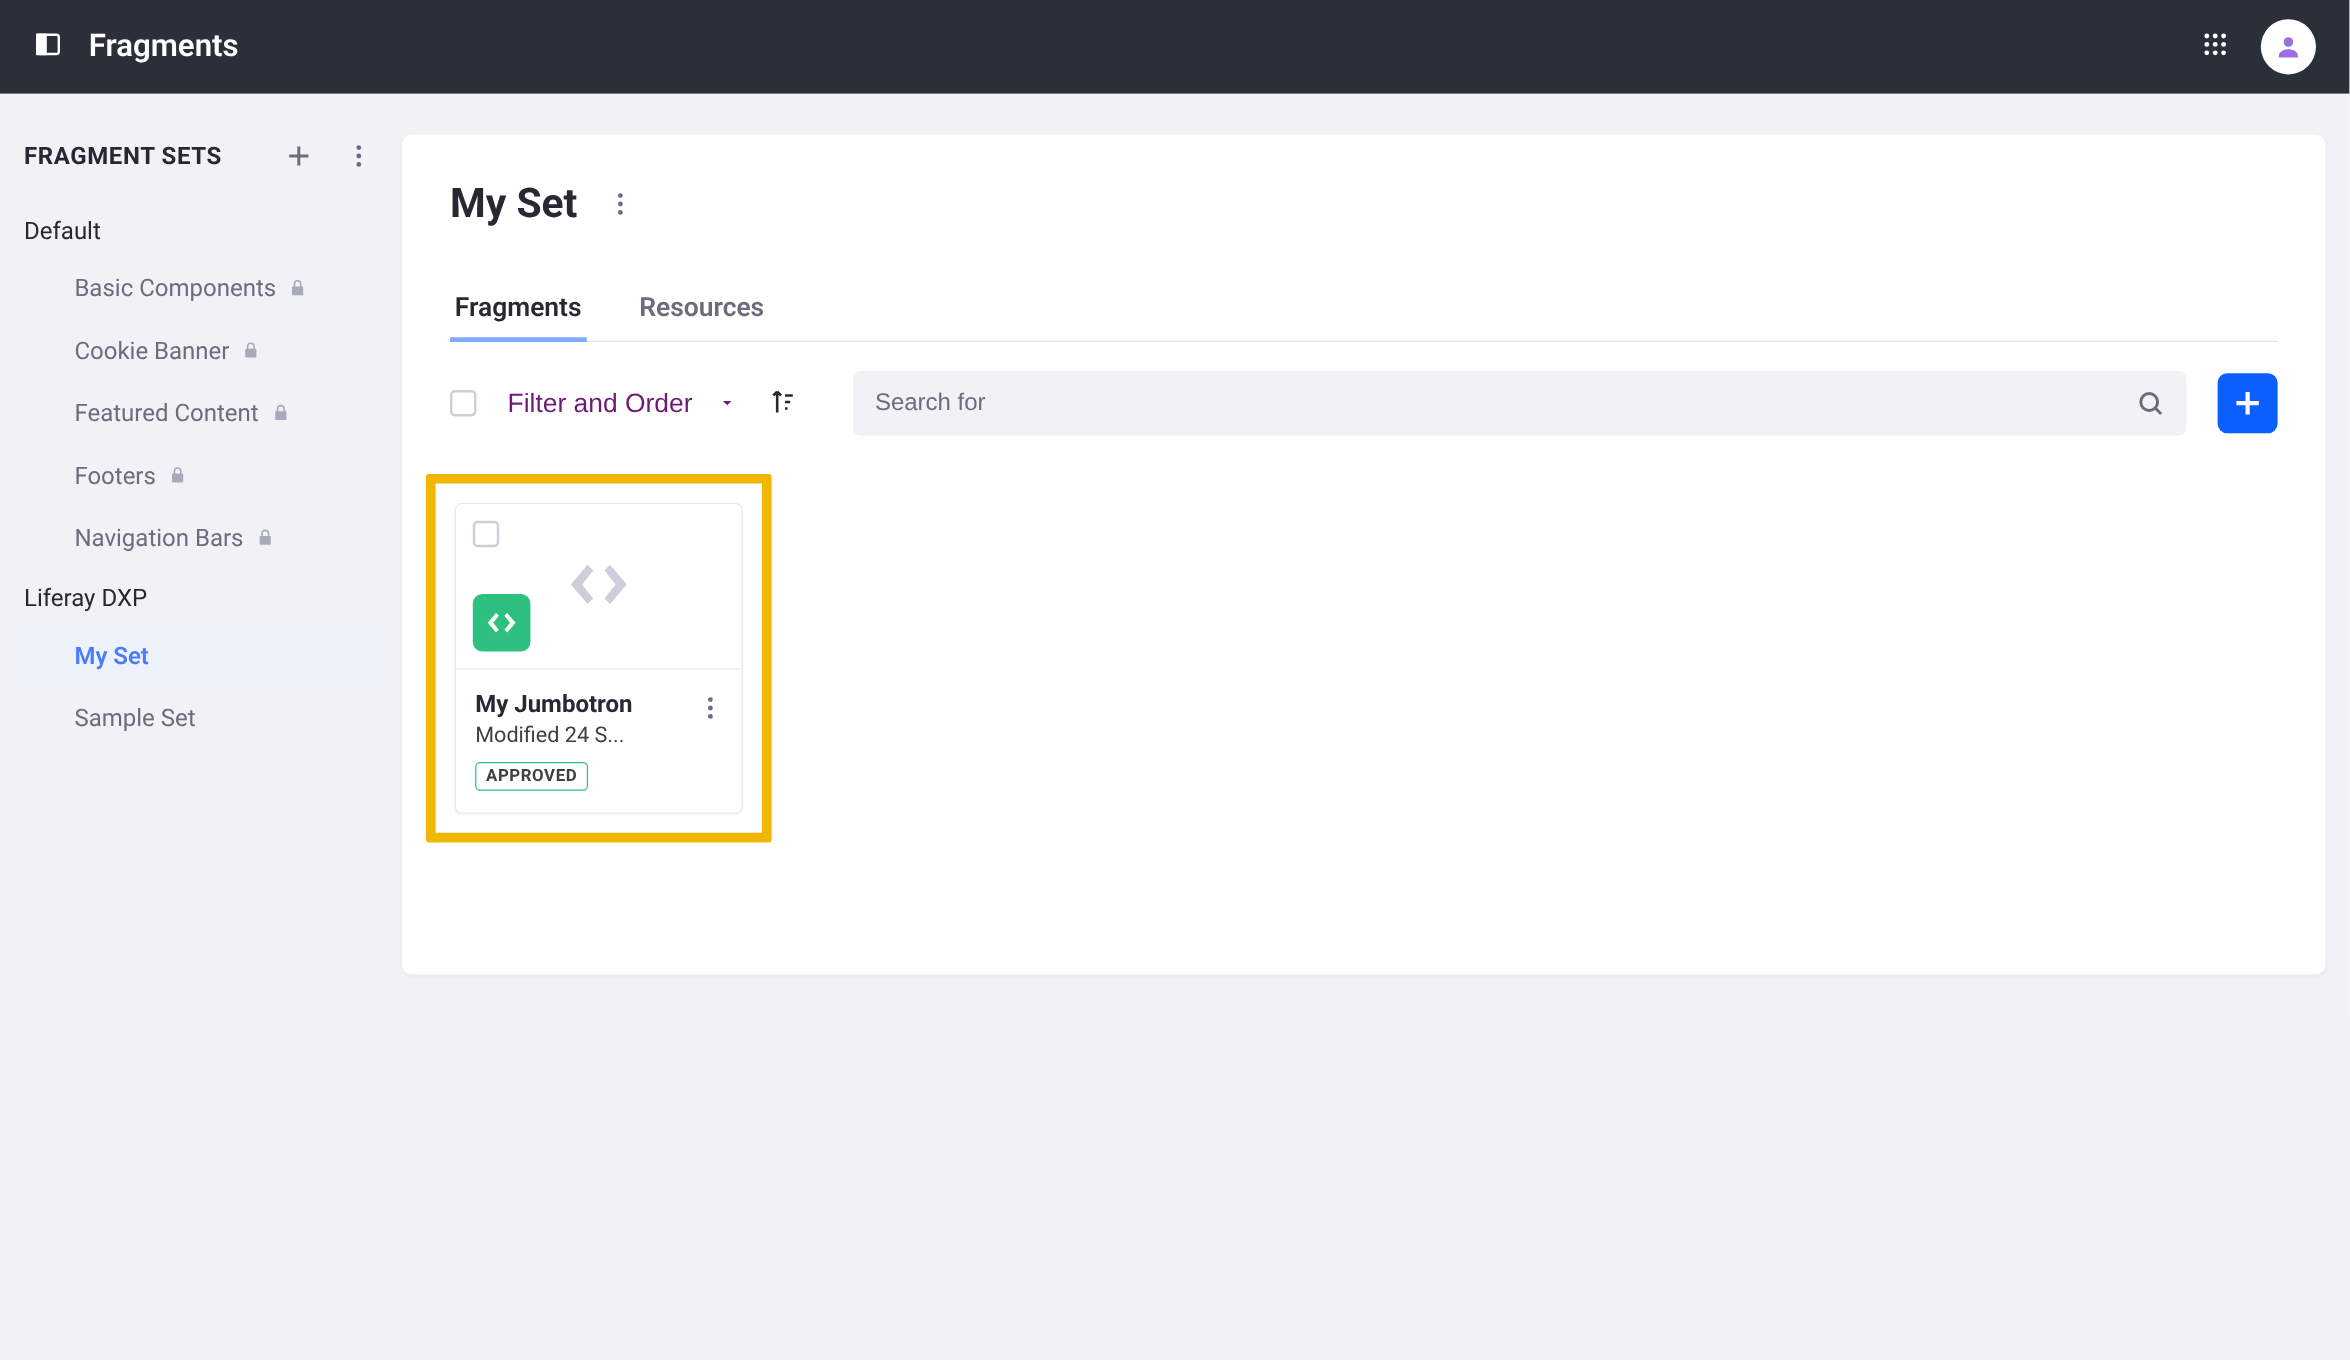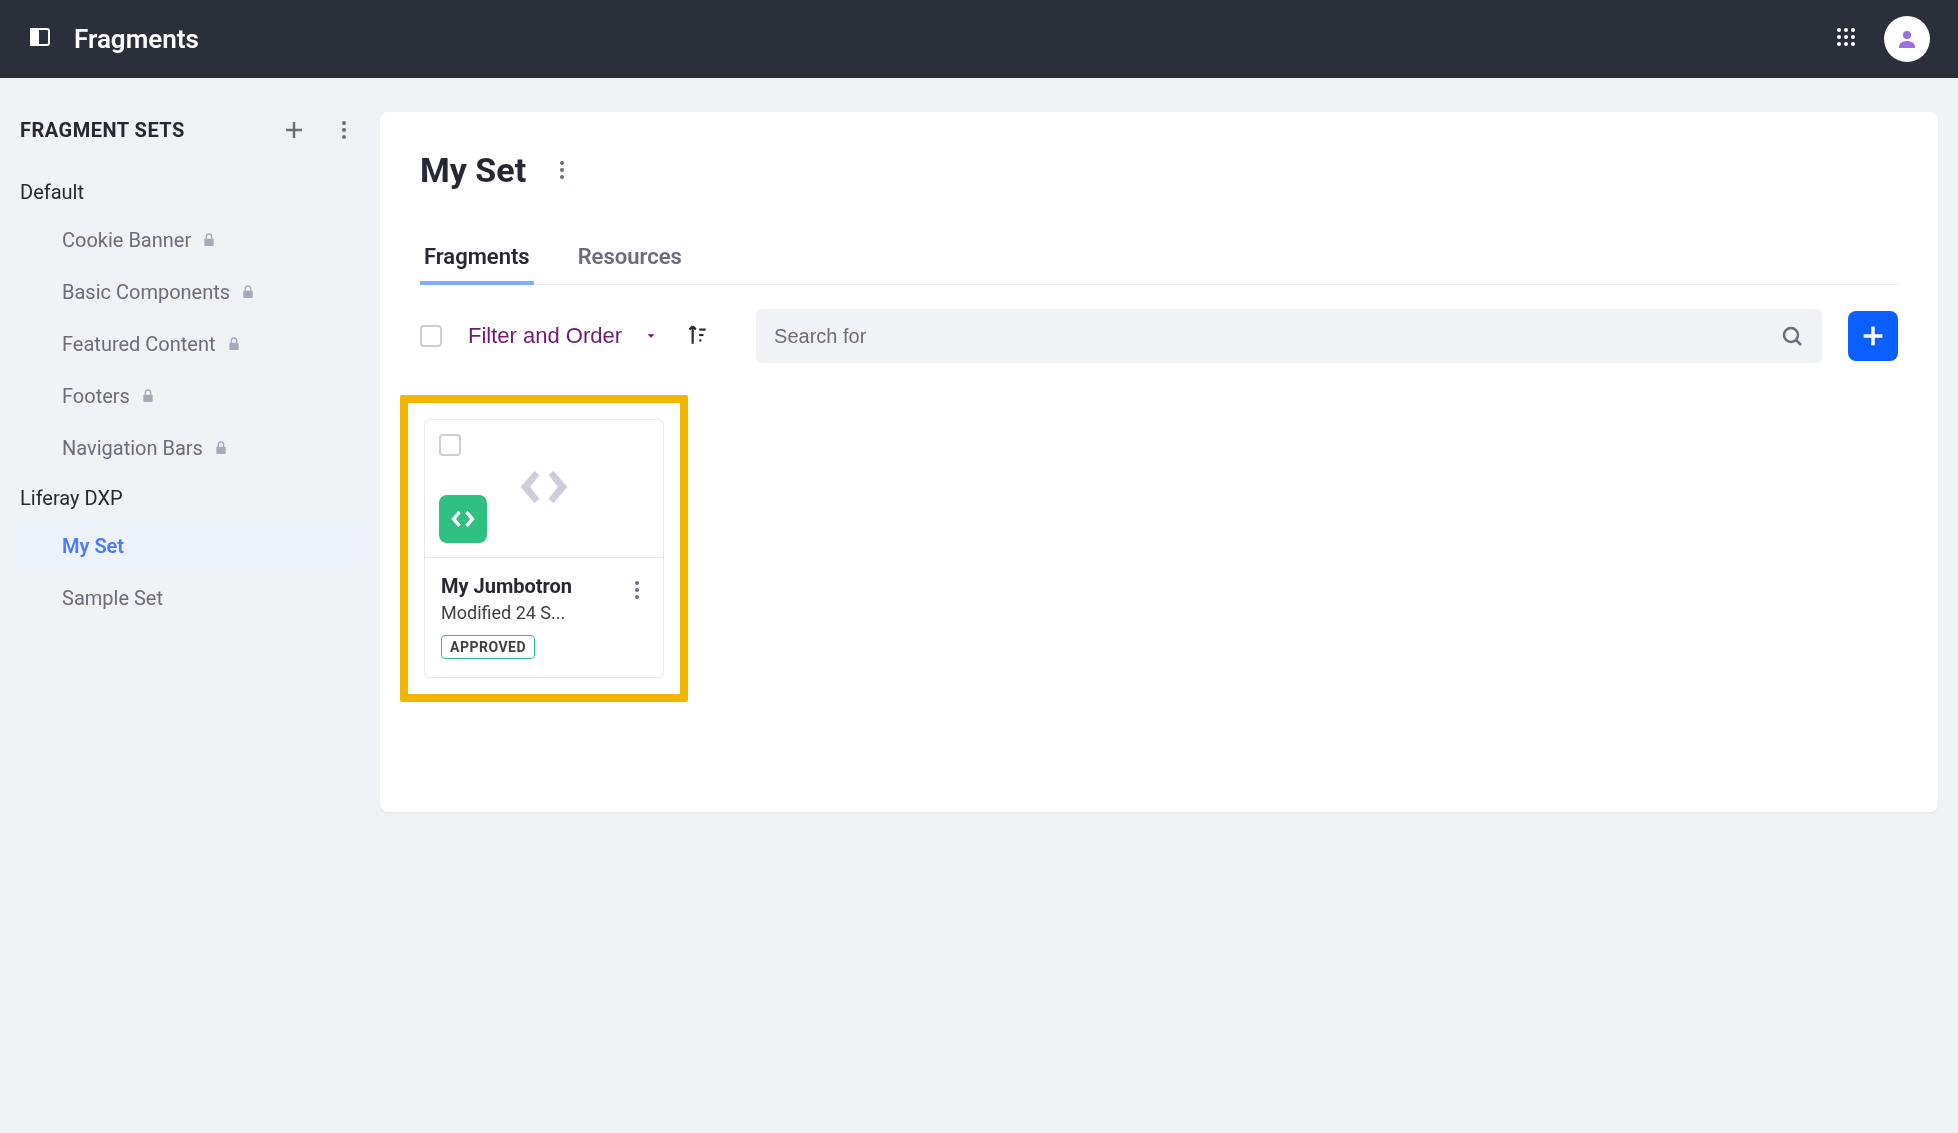--- a/index.html
+++ b/index.html
@@ -10,21 +10,21 @@
 .topbar-left { display: flex; align-items: center; gap: 22px; }
 .sidebar-toggle-icon { width: 24px; height: 24px; color: #fff; }
 .topbar-title { color: #fff; font-size: 26px; font-weight: 600; }
 .topbar-right { display: flex; align-items: center; gap: 26px; }
 .grid-icon { width: 24px; height: 24px; color: #fff; cursor: pointer; }
 .avatar { width: 46px; height: 46px; border-radius: 50%; background: #fff; display: flex; align-items: center; justify-content: center; cursor: pointer; }
 .avatar svg { width: 24px; height: 24px; color: #9a6fe0; }
 
 
 .layout { display: flex; }
-.sidebar { width: 380px; padding: 36px 14px 20px 14px; }
+.sidebar { width: 335px; padding: 36px 14px 20px 14px; }
 .sidebar-header { display: flex; align-items: center; justify-content: space-between; padding: 0 6px 22px 6px; }
 .sidebar-header-title { font-size: 20px; font-weight: 700; letter-spacing: 0.5px; color: #272833; }
 .sidebar-header-actions { display: flex; align-items: center; gap: 18px; }
 .icon-btn { background: none; border: none; cursor: pointer; color: #6b6c7e; padding: 4px; }
 .icon-btn svg { width: 24px; height: 24px; display: block; }
 
 .group-label { font-size: 20px; font-weight: 400; color: #272833; padding: 12px 6px 10px 6px; }
 .nav-list { list-style: none; }
 .nav-item { display: flex; align-items: center; gap: 10px; padding: 14px 10px 14px 48px; font-size: 20px; color: #6b6c7e; border-radius: 6px; cursor: pointer; }
 .nav-item.active { background: #eef2fa; color: #4b7cff; font-weight: 600; }
@@ -122,27 +122,27 @@
               <circle cx="12" cy="19" r="2"></circle>
             </svg>
         </button>
       </div>
     </div>
 
     <div>
       <div class="group-label">Default</div>
       <ul class="nav-list">
         <li class="nav-item">
+          <span>Basic Components</span>
+          <svg class="lock-icon" viewBox="0 0 24 24" fill="currentColor">
+              <path d="M7 10V7a5 5 0 0110 0v3h1a1 1 0 011 1v9a1 1 0 01-1 1H6a1 1 0 01-1-1v-9a1 1 0 011-1h1zm2 0h6V7a3 3 0 00-6 0v3z"></path>
+            </svg>
+        </li>
+        <li class="nav-item">
           <span>Cookie Banner</span>
-          <svg class="lock-icon" viewBox="0 0 24 24" fill="currentColor">
-              <path d="M7 10V7a5 5 0 0110 0v3h1a1 1 0 011 1v9a1 1 0 01-1 1H6a1 1 0 01-1-1v-9a1 1 0 011-1h1zm2 0h6V7a3 3 0 00-6 0v3z"></path>
-            </svg>
-        </li>
-        <li class="nav-item">
-          <span>Basic Components</span>
           <svg class="lock-icon" viewBox="0 0 24 24" fill="currentColor">
               <path d="M7 10V7a5 5 0 0110 0v3h1a1 1 0 011 1v9a1 1 0 01-1 1H6a1 1 0 01-1-1v-9a1 1 0 011-1h1zm2 0h6V7a3 3 0 00-6 0v3z"></path>
             </svg>
         </li>
         <li class="nav-item">
           <span>Featured Content</span>
           <svg class="lock-icon" viewBox="0 0 24 24" fill="currentColor">
               <path d="M7 10V7a5 5 0 0110 0v3h1a1 1 0 011 1v9a1 1 0 01-1 1H6a1 1 0 01-1-1v-9a1 1 0 011-1h1zm2 0h6V7a3 3 0 00-6 0v3z"></path>
             </svg>
         </li>

